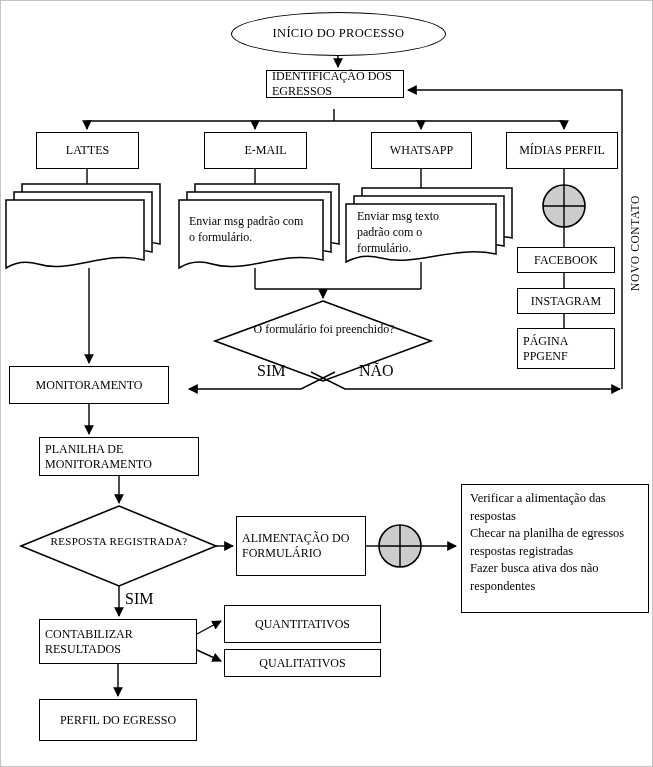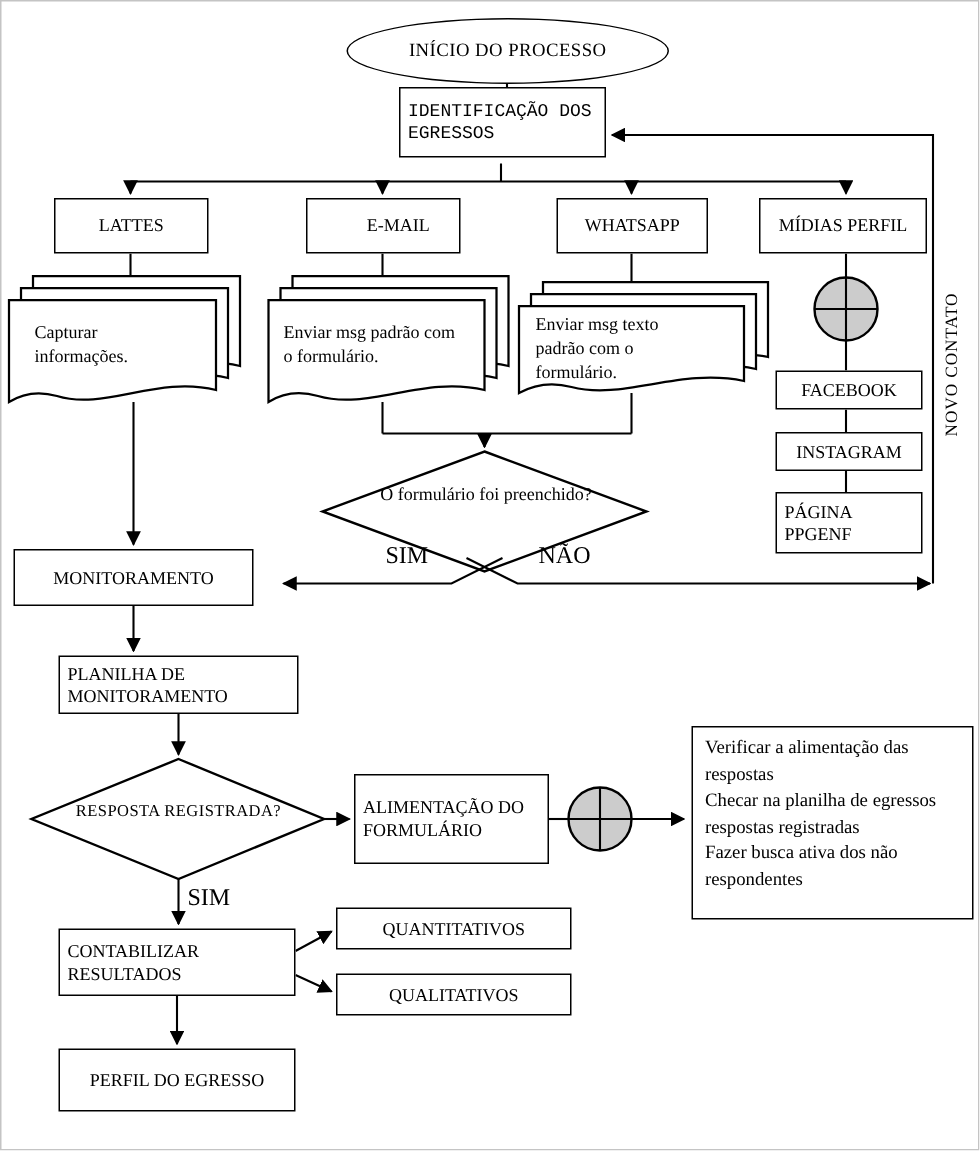--- a/index.html
+++ b/index.html
@@ -108,38 +108,37 @@
     <g>
       <circle cx="399" cy="545" r="21" fill="#cccccc" stroke="#000" stroke-width="1.6"></circle>
       <path d="M378,545 H420 M399,524 V566" stroke="#000" stroke-width="1.4" fill="none"></path>
     </g>
   </svg>
 
   <div class="box ellipse" style="left:230px; top:11px; width:215px; height:44px;">
     <span>INÍCIO DO PROCESSO</span>
   </div>
 
-  <div class="box" style="left:265px; top:57px; width:138px; height:47px;font-family:Liberation Mono, monospace;">
+  <div class="box" style="left:265px; top:69px; width:138px; height:28px;">
     <span>IDENTIFICAÇÃO DOS EGRESSOS</span>
   </div>
 
   <div class="box" style="left:35px; top:131px; width:103px; height:37px;">
     <span>LATTES</span>
   </div>
   <div class="box" style="left:203px; top:131px; width:103px; height:37px;padding-left:25px;">
     <span>E-MAIL</span>
   </div>
   <div class="box" style="left:370px; top:131px; width:101px; height:37px;">
     <span>WHATSAPP</span>
   </div>
   <div class="box" style="left:505px; top:131px; width:112px; height:37px;">
     <span>MÍDIAS PERFIL</span>
   </div>
 
-  <div class="overlay-text" style="left:22px; top:212px; width:86px;">Capturar informações.</div>
   <div class="overlay-text" style="left:188px; top:212px; width:122px;">Enviar msg padrão com o formulário.</div>
   <div class="overlay-text" style="left:356px; top:207px; width:104px;">Enviar msg texto padrão com o formulário.</div>
 
   <div class="box thin" style="left:516px; top:246px; width:98px; height:26px;">
     <span>FACEBOOK</span>
   </div>
   <div class="box thin" style="left:516px; top:287px; width:98px; height:26px;">
     <span>INSTAGRAM</span>
   </div>
   <div class="box thin" style="left:516px; top:327px; width:98px; height:41px;">
@@ -168,21 +167,21 @@
 
   <div class="notes" style="left:460px; top:483px; width:188px; height:129px;">
     <div>Verificar a alimentação das respostas</div>
     <div>Checar na planilha de egressos respostas registradas</div>
     <div>Fazer busca ativa dos não respondentes</div>
   </div>
 
   <div class="box" style="left:38px; top:618px; width:158px; height:45px;">
     <span>CONTABILIZAR RESULTADOS</span>
   </div>
-  <div class="box thin" style="left:223px; top:604px; width:157px; height:28px;">
+  <div class="box thin" style="left:223px; top:604px; width:157px; height:38px;">
     <span>QUANTITATIVOS</span>
   </div>
   <div class="box thin" style="left:223px; top:648px; width:157px; height:28px;">
     <span>QUALITATIVOS</span>
   </div>
   <div class="box" style="left:38px; top:698px; width:158px; height:42px;">
     <span>PERFIL DO EGRESSO</span>
   </div>
 
 </div>

